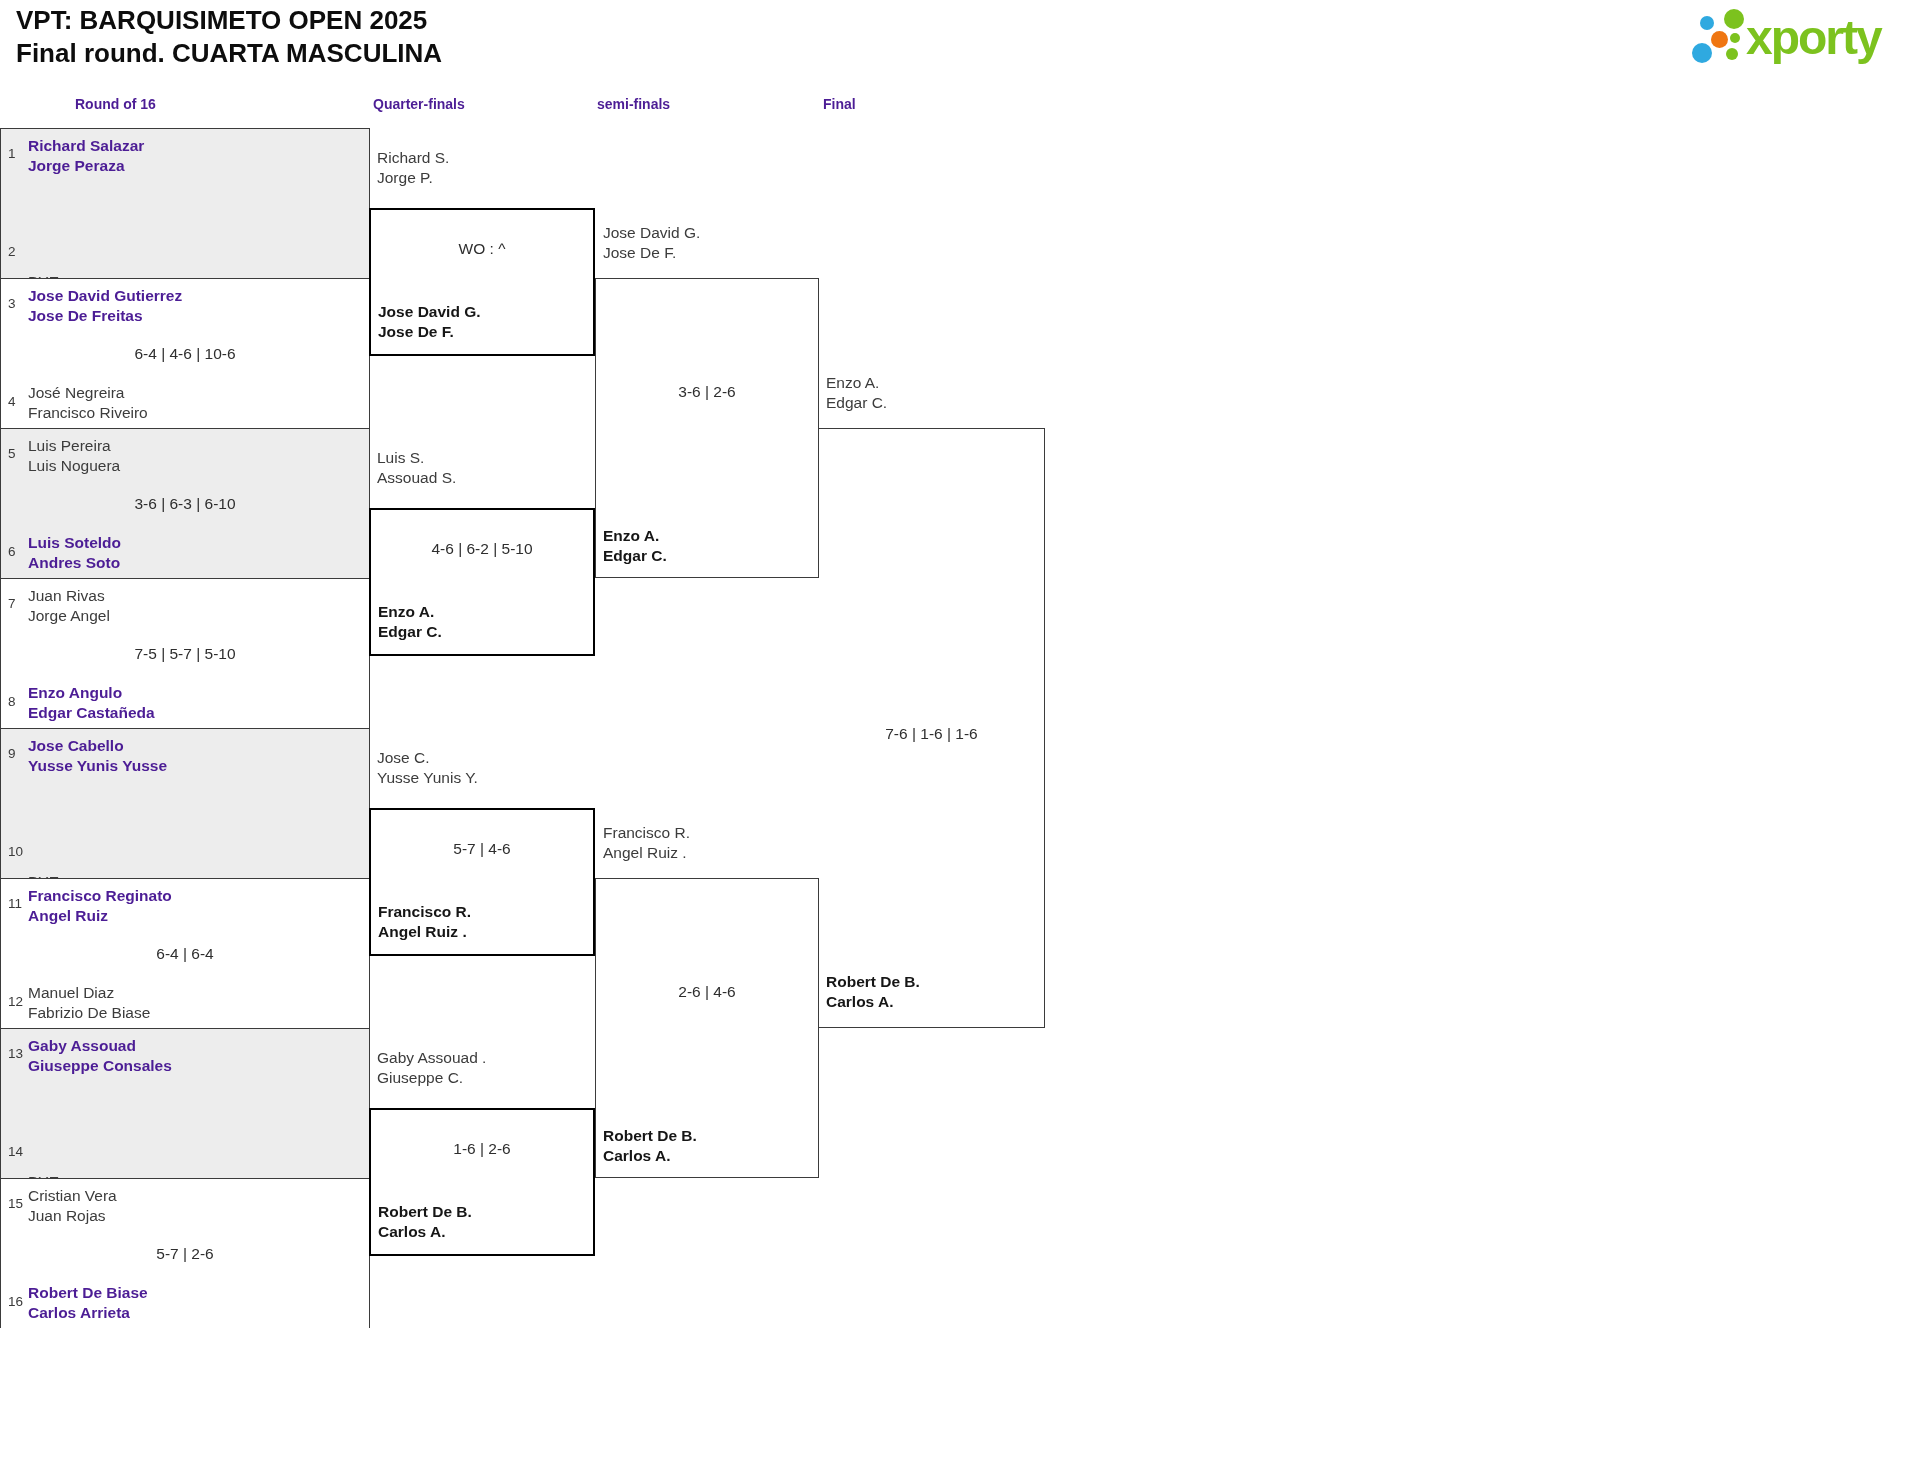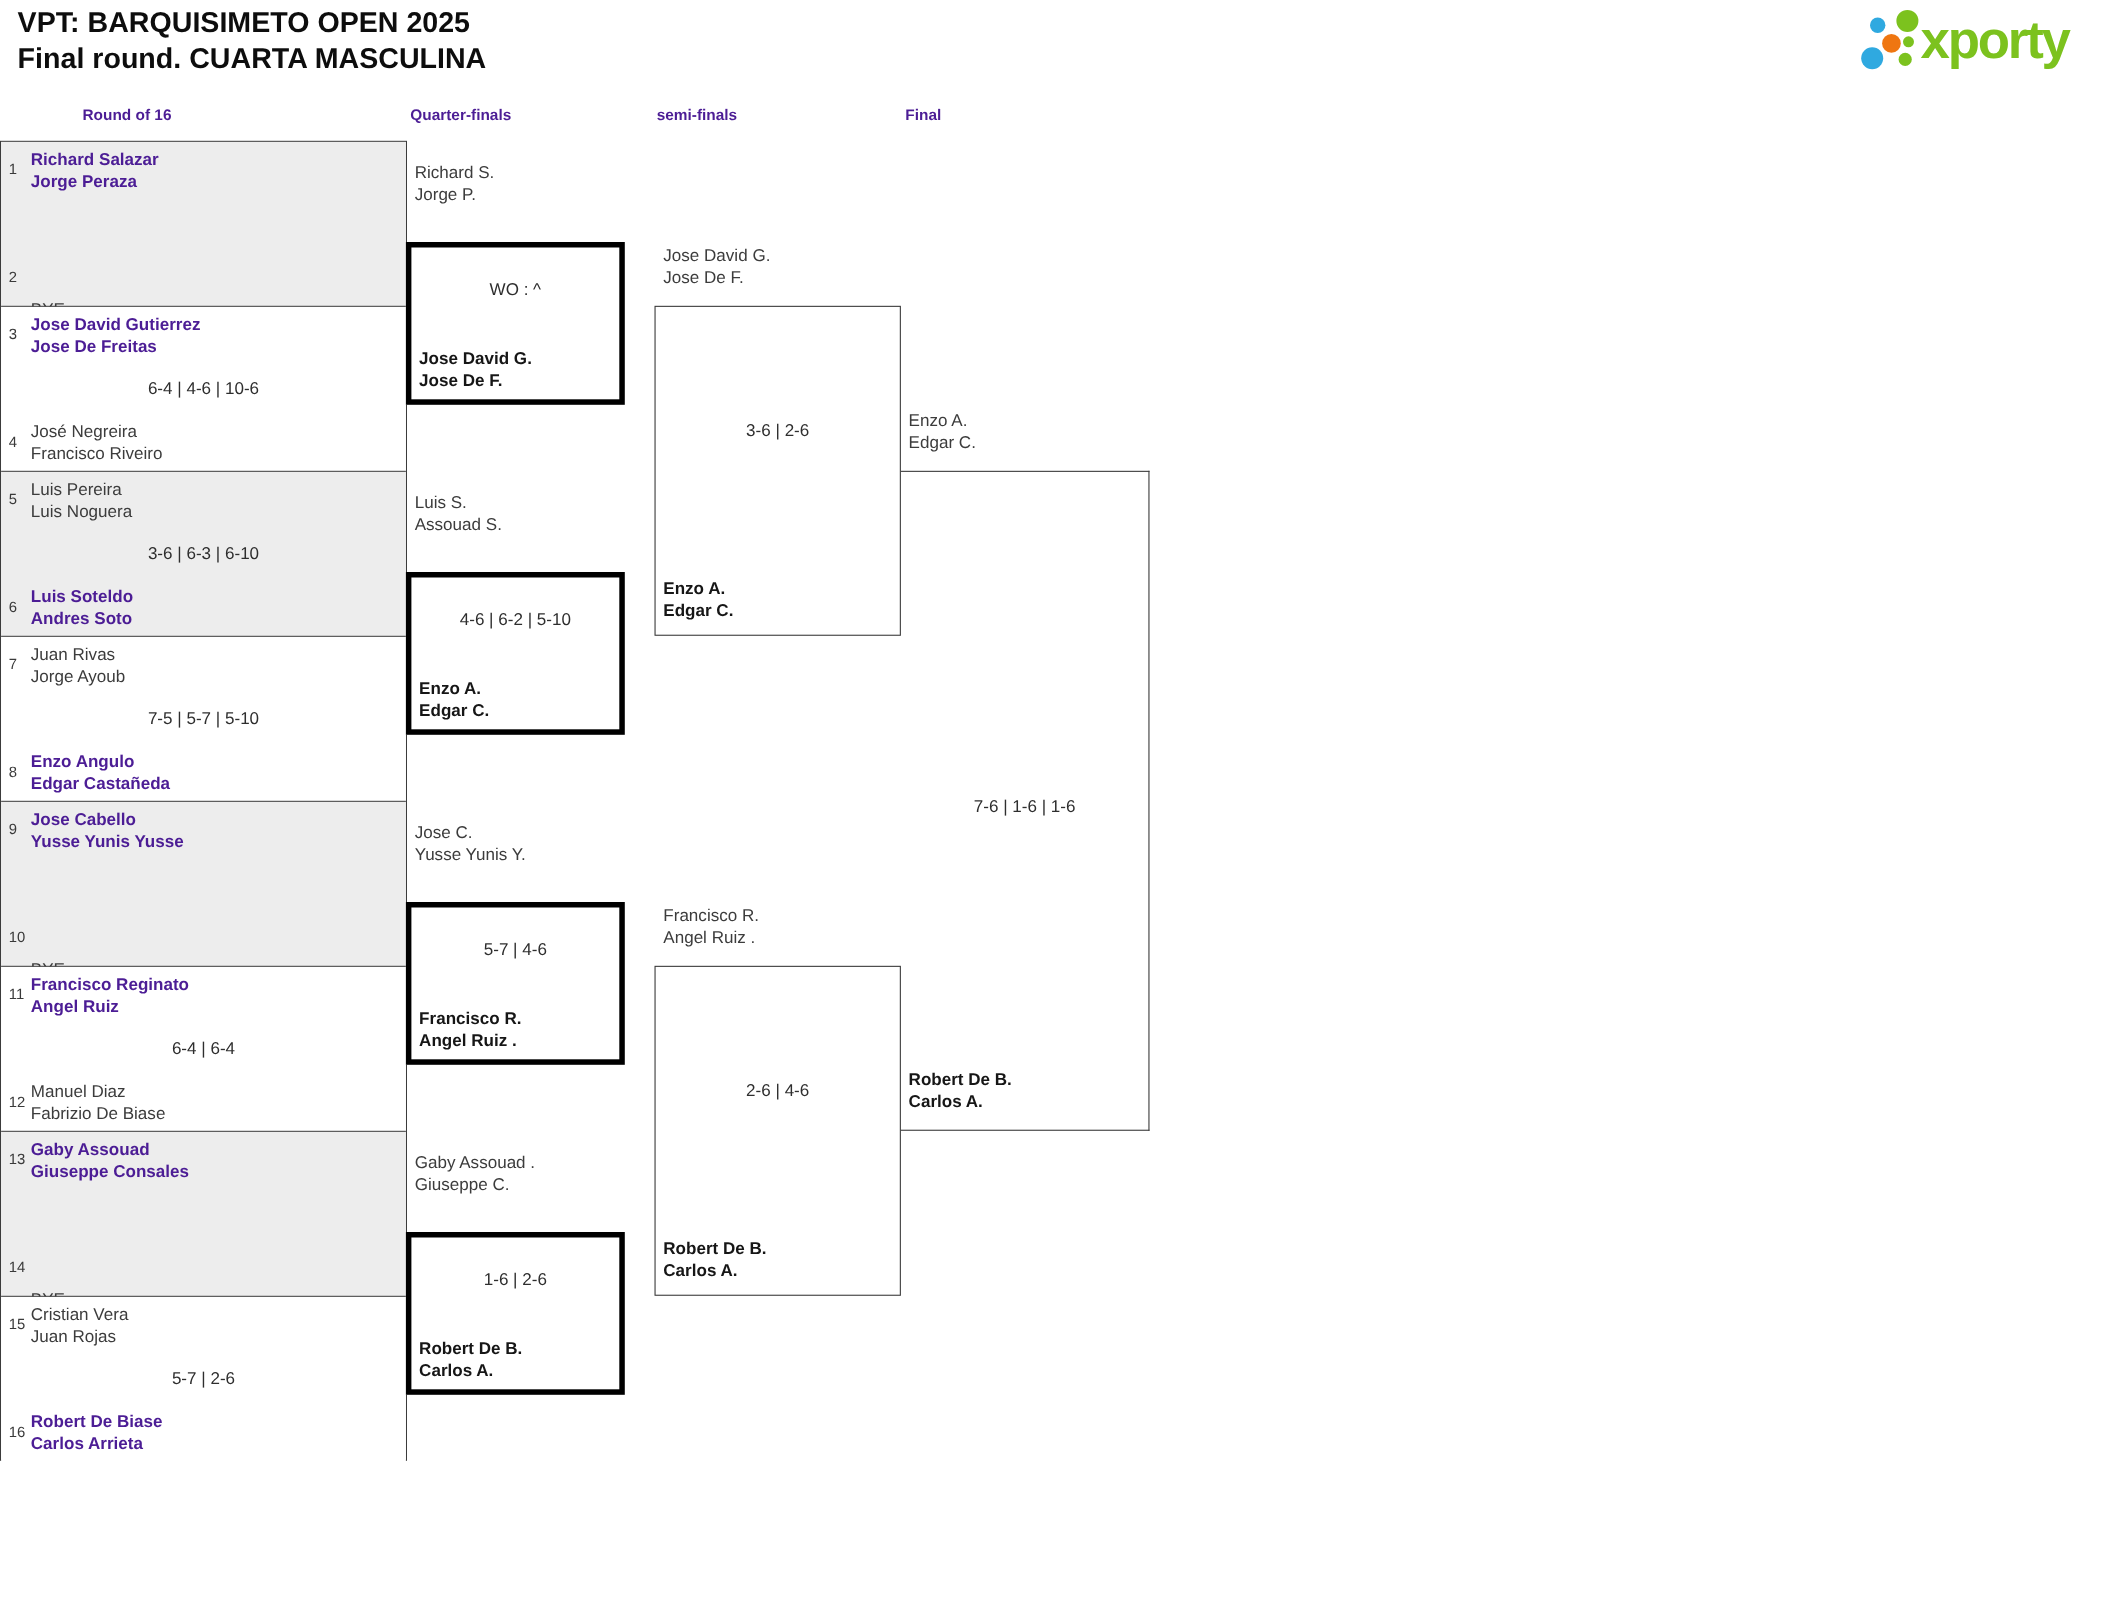--- a/index.html
+++ b/index.html
@@ -34,21 +34,21 @@
   .s1{top:17px;} .s2{top:115px;}
   .team{position:absolute;left:27px;font-size:15.5px;line-height:19.5px;color:#3c3c3c;}
   .t1{top:7px;} .t2{top:104px;} .t2.bye{top:114px;margin-top:29px;}
   .team.w{font-weight:700;color:#4c1d95;}
   .score{position:absolute;left:0;top:66px;width:100%;text-align:center;font-size:15.5px;color:#2e2e2e;}
 
   
   .qf{position:absolute;left:369px;width:226px;height:300px;}
   .entrant{position:absolute;left:8px;font-size:15.5px;line-height:19.5px;color:#3c3c3c;white-space:nowrap;}
   .qf .entrant{top:20px;}
-  .box{position:absolute;left:0;top:92px;width:199px;height:148px;border:5px solid #000000;box-sizing:border-box;background:#fff;}
+  .box{position:absolute;left:0;top:80px;width:226px;height:148px;border:2px solid #000000;box-sizing:border-box;background:#fff;}
   .bscore{position:absolute;left:0;top:30px;width:100%;text-align:center;font-size:15.5px;color:#2e2e2e;}
   .bwinner{position:absolute;left:7px;top:92px;font-size:15.5px;line-height:19.5px;font-weight:700;color:#161616;white-space:nowrap;}
 
   
   .sf{position:absolute;left:595px;width:224px;height:300px;border:1px solid #3b3b3b;box-sizing:border-box;}
   .sf .entrant{top:-56px;left:7px;}
   .sf .bscore{top:104px;}
   .sf .bwinner{top:247px;}
 
   
@@ -123,21 +123,21 @@
       <div class="team t2 w">
         <div>Luis Soteldo</div>
         <div>Andres Soto</div>
       </div>
     </div>
 
     <div class="cell" style="top:450px">
       <div class="seed s1">7</div>
       <div class="team t1">
         <div>Juan Rivas</div>
-        <div>Jorge Ayoub</div>
+        <div>Jorge Angel</div>
       </div>
       <div class="score">7-5 | 5-7 | 5-10</div>
       <div class="seed s2">8</div>
       <div class="team t2 w">
         <div>Enzo Angulo</div>
         <div>Edgar Castañeda</div>
       </div>
     </div>
 
     <div class="cell gray" style="top:600px">

